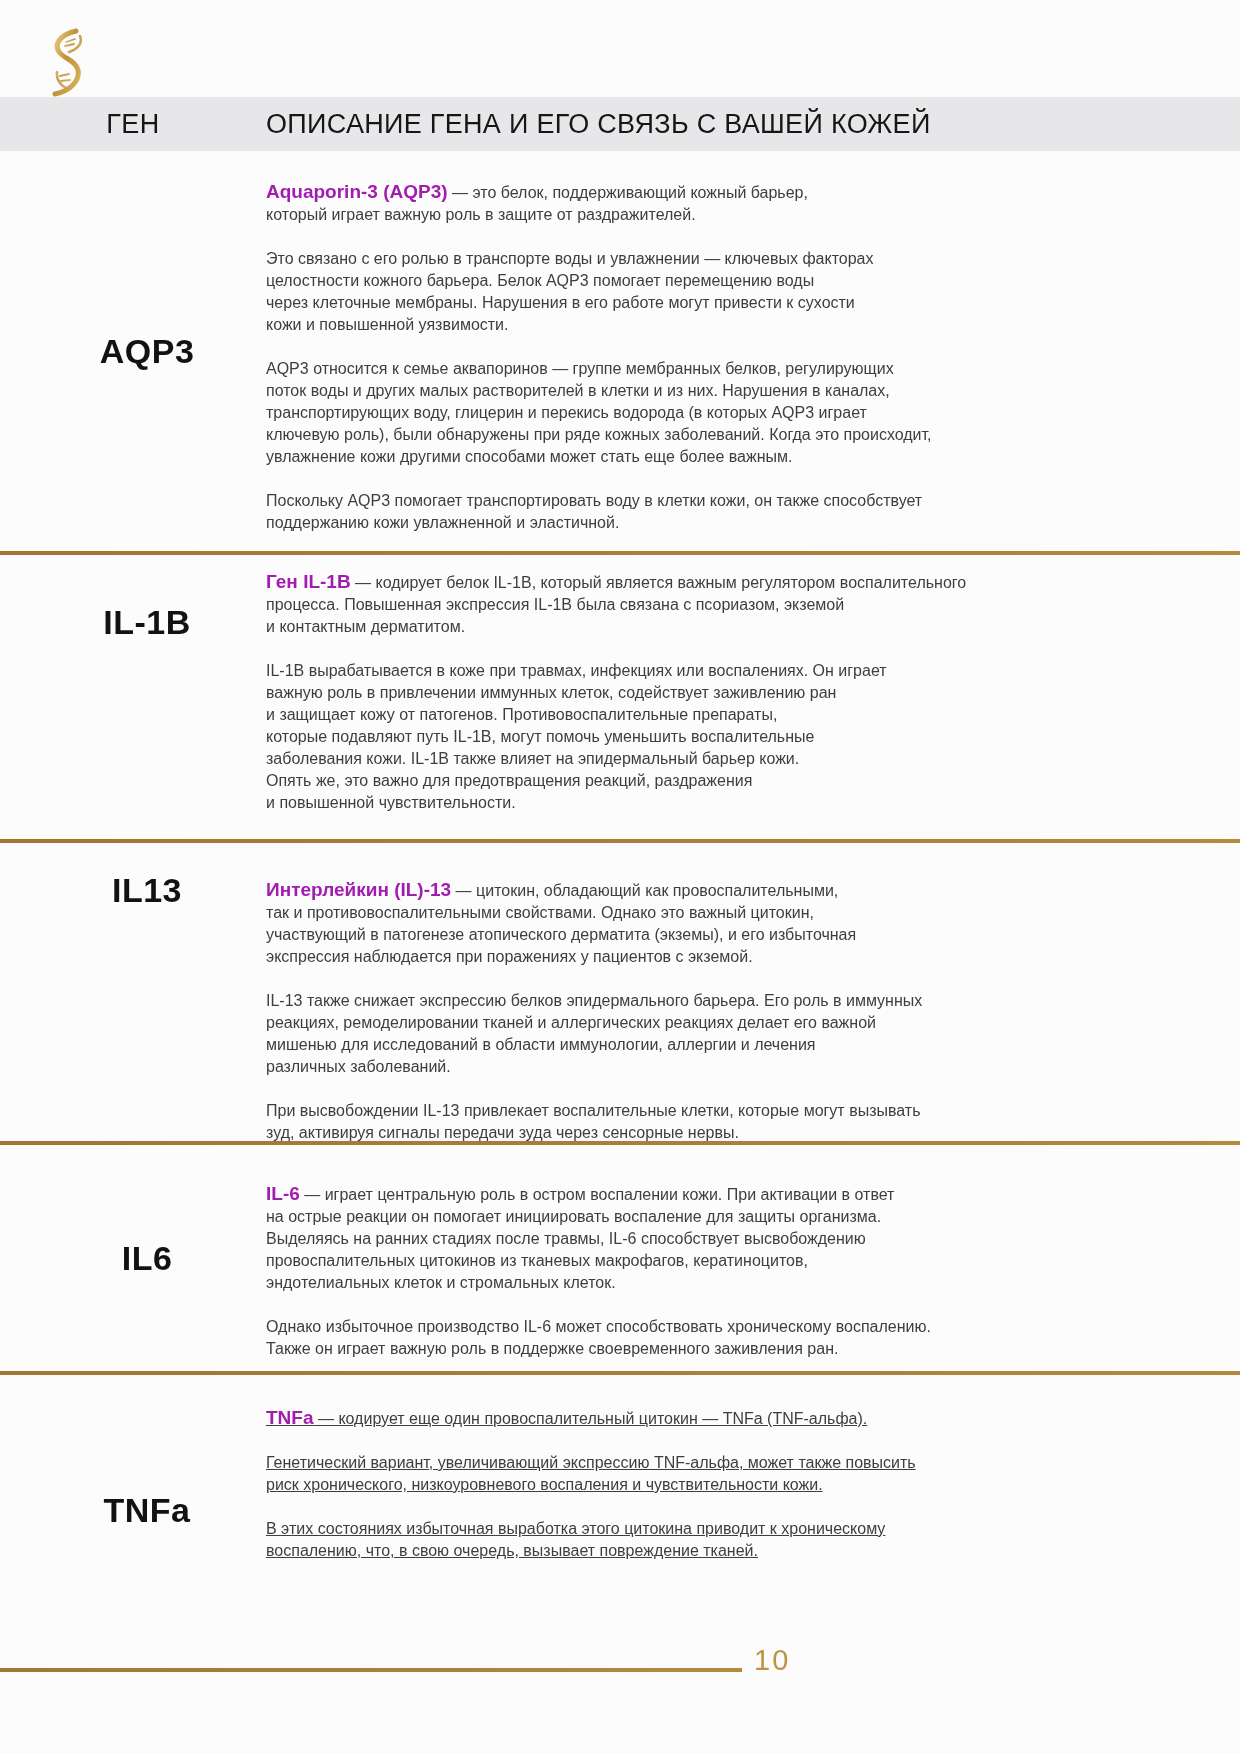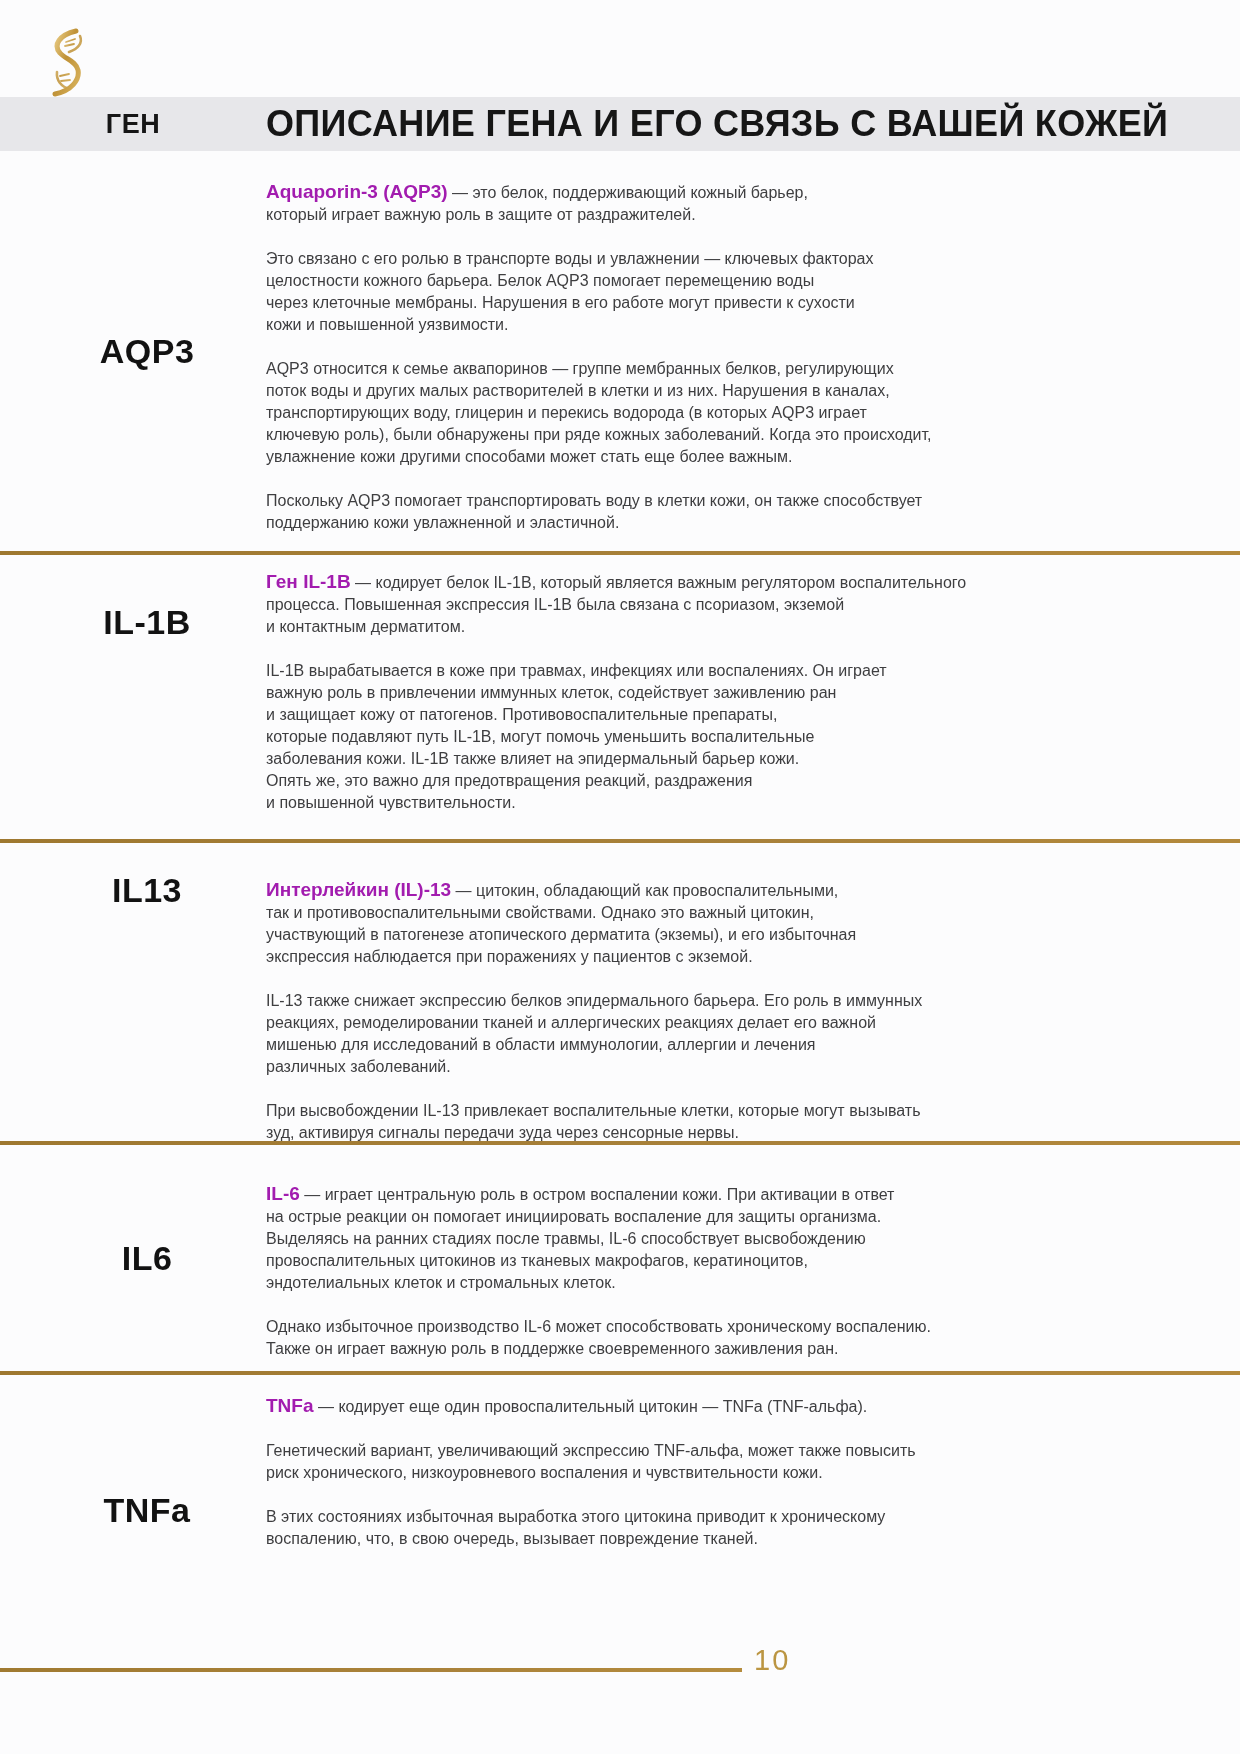--- a/index.html
+++ b/index.html
@@ -16,25 +16,25 @@
   
   .header-bar{
     position:absolute;top:97px;left:0;width:100%;height:54px;
     background:#e7e7ea;
     display:flex;align-items:center;
     color:#161616;
   }
   .header-gene{
     width:266px;box-sizing:border-box;
     text-align:center;
-    font-size:27px;font-weight:700;letter-spacing:.5px;
+    font-size:27px;font-weight:400;letter-spacing:.5px;
   }
   .header-desc{
     flex:1;
-    font-size:36px;font-weight:700;letter-spacing:.3px;
+    font-size:27px;font-weight:400;letter-spacing:.3px;
   }
   
   .table-body{position:absolute;top:151px;left:0;width:100%;}
   .gene-row{
     display:flex;box-sizing:border-box;
     border-bottom:4px solid;
     border-image:linear-gradient(to right,#9e7830,#a8813a 60%,#b3893c) 1;
   }
   .gene-row:nth-child(1){height:404px;}
   .gene-row:nth-child(2){height:288px;}
@@ -51,21 +51,21 @@
     font-size:34px;font-weight:700;letter-spacing:.5px;color:#121212;
   }
   .desc-cell{
     flex:1;box-sizing:border-box;padding-right:70px;
     font-size:16px;line-height:22px;color:#3e3e40;
   }
   .gene-row:nth-child(1) .desc-cell{padding-top:30px;}
   .gene-row:nth-child(2) .desc-cell{padding-top:16px;}
   .gene-row:nth-child(3) .desc-cell{padding-top:36px;}
   .gene-row:nth-child(4) .desc-cell{padding-top:38px;}
-  .gene-row:nth-child(5) .desc-cell{padding-top:20px;}
+  .gene-row:nth-child(5) .desc-cell{padding-top:32px;text-decoration:underline;}
   .desc-cell p{margin:0 0 22px 0;white-space:pre-line;}
   .desc-cell p:last-child{margin-bottom:0;}
   .lead{font-weight:700;font-size:19px;color:#a21caf;}
   
   .footer-line{
     position:absolute;top:1668px;left:0;width:742px;height:4px;
     background:linear-gradient(to right,#a07a31,#aa823a 60%,#b58c3e);
   }
   .page-number{
     position:absolute;top:1644px;left:754px;

